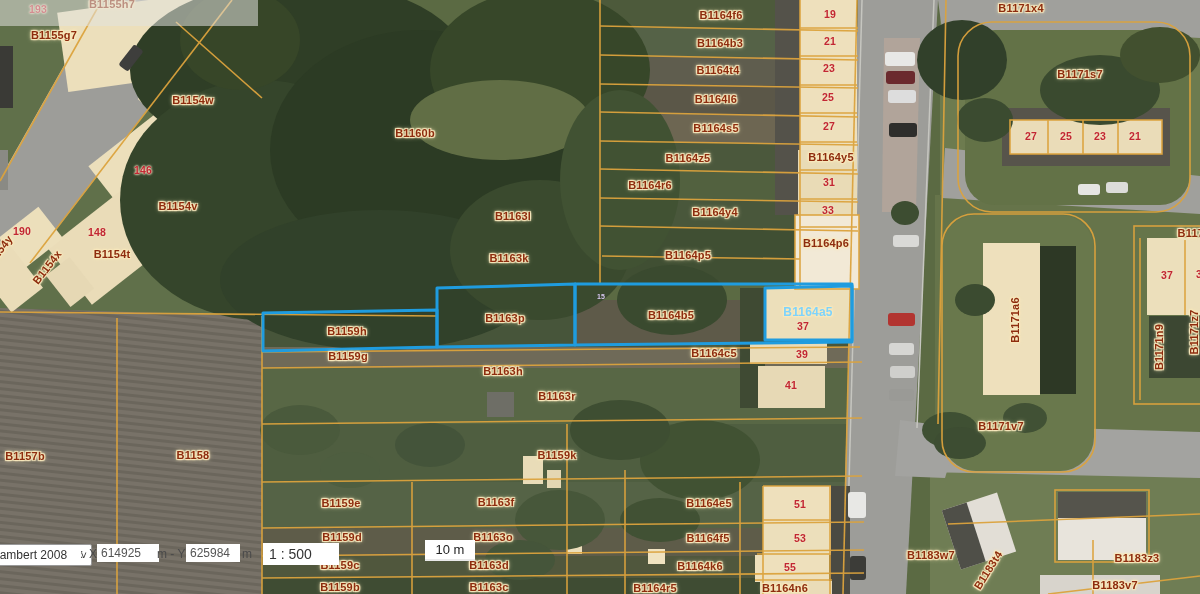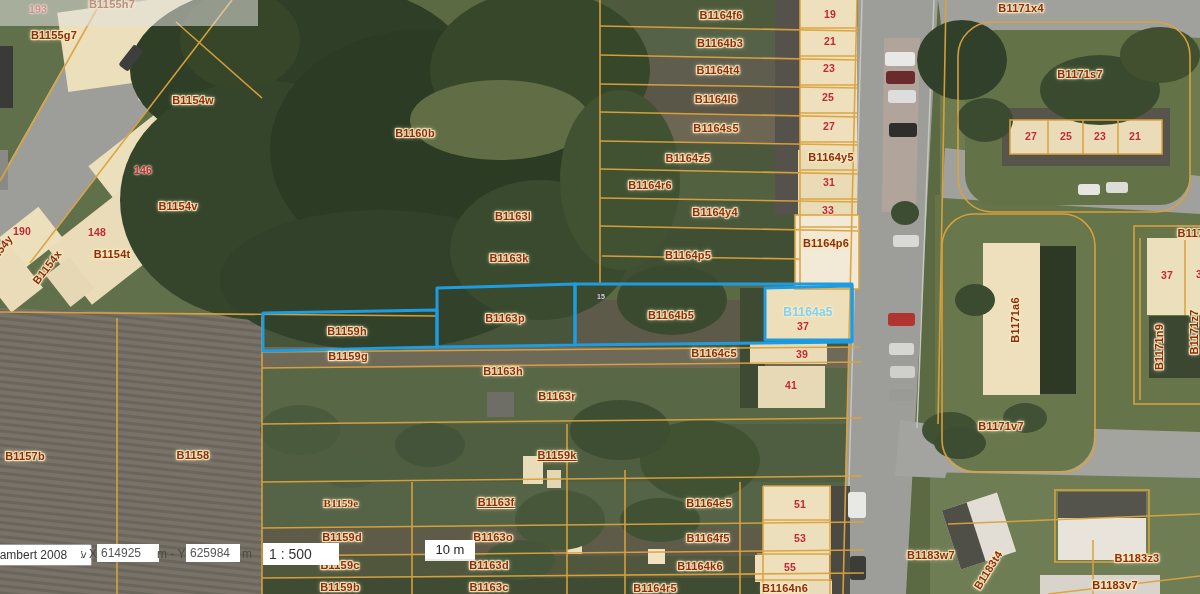--- a/index.html
+++ b/index.html
@@ -317,23 +317,23 @@
       <span class="plabel bold" style="left: 808px; top: 312px; transform: translate(-50%, -50%);">B1164a5</span>
       <span class="plabel num" style="left: 803px; top: 326px; transform: translate(-50%, -50%);">37</span>
       <span class="plabel" style="left: 348px; top: 356px; transform: translate(-50%, -50%);">B1159g</span>
       <span class="plabel" style="left: 503px; top: 371px; transform: translate(-50%, -50%);">B1163h</span>
       <span class="plabel" style="left: 714px; top: 353px; transform: translate(-50%, -50%);">B1164c5</span>
       <span class="plabel num" style="left: 802px; top: 354px; transform: translate(-50%, -50%);">39</span>
       <span class="plabel num" style="left: 791px; top: 385px; transform: translate(-50%, -50%);">41</span>
       <span class="plabel" style="left: 25px; top: 456px; transform: translate(-50%, -50%);">B1157b</span>
       <span class="plabel" style="left: 193px; top: 455px; transform: translate(-50%, -50%);">B1158</span>
       <span class="plabel" style="left: 557px; top: 396px; transform: translate(-50%, -50%);">B1163r</span>
-      <span class="plabel" style="left: 557px; top: 455px; transform: translate(-50%, -50%); text-decoration: underline;">B1159k</span>
-      <span class="plabel" style="left: 341px; top: 503px; transform: translate(-50%, -50%); font-family: Liberation Serif, serif;">B1159e</span>
-      <span class="plabel" style="left: 496px; top: 502px; transform: translate(-50%, -50%); text-decoration: underline;">B1163f</span>
+      <span class="plabel" style="left: 557px; top: 455px; transform: translate(-50%, -50%);">B1159k</span>
+      <span class="plabel" style="left: 341px; top: 503px; transform: translate(-50%, -50%);">B1159e</span>
+      <span class="plabel" style="left: 496px; top: 502px; transform: translate(-50%, -50%);">B1163f</span>
       <span class="plabel" style="left: 342px; top: 537px; transform: translate(-50%, -50%);">B1159d</span>
       <span class="plabel" style="left: 493px; top: 537px; transform: translate(-50%, -50%);">B1163o</span>
       <span class="plabel" style="left: 340px; top: 565px; transform: translate(-50%, -50%);">B1159c</span>
       <span class="plabel" style="left: 489px; top: 565px; transform: translate(-50%, -50%);">B1163d</span>
       <span class="plabel" style="left: 340px; top: 587px; transform: translate(-50%, -50%); text-align: right;">B1159b</span>
       <span class="plabel" style="left: 489px; top: 587px; transform: translate(-50%, -50%);">B1163c</span>
       <span class="plabel" style="left: 709px; top: 503px; transform: translate(-50%, -50%);">B1164e5</span>
       <span class="plabel num" style="left: 800px; top: 504px; transform: translate(-50%, -50%);">51</span>
       <span class="plabel" style="left: 708px; top: 538px; transform: translate(-50%, -50%);">B1164f5</span>
       <span class="plabel num" style="left: 800px; top: 538px; transform: translate(-50%, -50%);">53</span>

